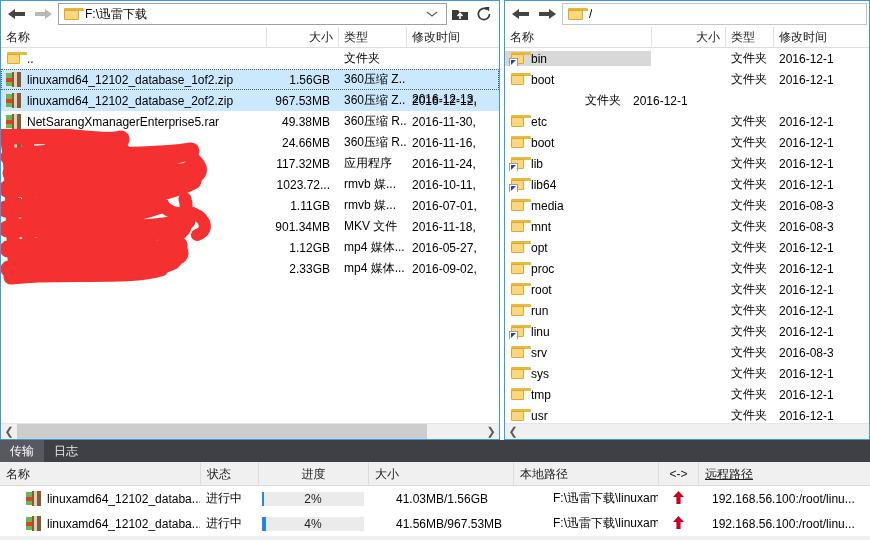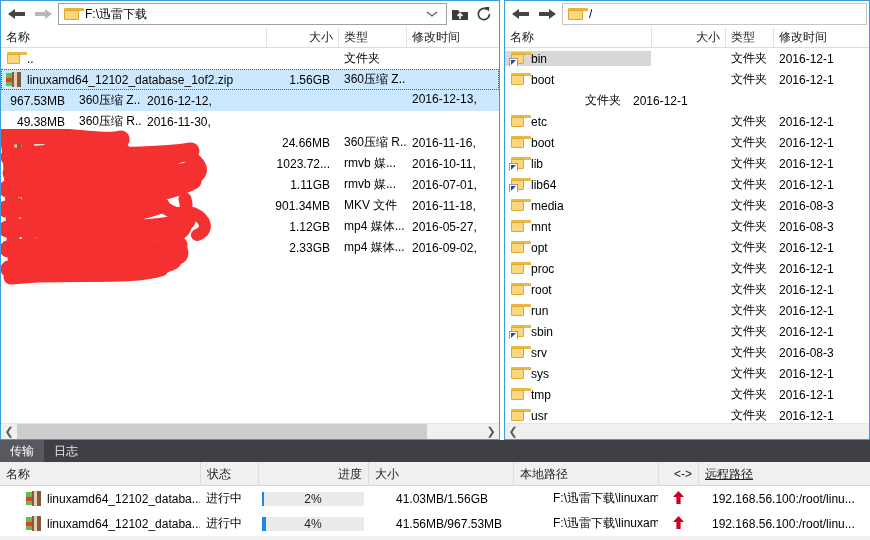--- a/index.html
+++ b/index.html
@@ -126,21 +126,21 @@
     font-size:12px; color:#e8e8e8;
   }
   .tab.active { background:#585860; color:#ffffff; }
 
   .thead {
     height:24px; background:#f0f0f0; border-bottom:1px solid #d6d6d6;
     display:flex; align-items:center;
   }
   .thead .cell { height:24px; line-height:24px; font-size:12px; color:#222; padding:0 6px; white-space:nowrap; overflow:hidden;}
   .thead .cell + .cell { border-left:1px solid #dcdcdc; }
-  .thead .cell.ctr { text-align:right; }
+  .thead .cell.ctr { text-align:center; }
 
   .tbody { background:#ffffff; }
   .trow { height:25px; display:flex; align-items:center; font-size:12px; white-space:nowrap; }
   .trow .cell { overflow:hidden; padding:0 6px; display:flex; align-items:center; }
   .trow .cell.ctr { justify-content:center; }
 
   .pbar { position:relative; width:100%; height:14px; background:#ebebeb; display:flex; align-items:center; justify-content:center; }
   .pbar .fill { position:absolute; left:0; top:0; bottom:0; background:#1e88e5; }
   .pbar .ptxt { position:relative; font-size:12px; color:#222; }
 
@@ -229,42 +229,74 @@
               <span class="r"></span>
               <span class="r2"></span>
             </span>
             <span>linuxamd64_12102_database_1of2.zip</span>
           </div>
           <div class="c-size" style="width: 72px;">1.56GB</div>
           <div class="c-type" style="width: 68px;">360压缩 Z...</div>
           <div class="c-date" style="width: 93px; margin-top: 39px;">2016-12-13,</div>
         </div>
         <div class="frow sel-active">
+          <div class="c-name" style="width: 265px;">
+            <span class="ficon ic-zip">
+              <span class="l"></span>
+              <span class="l2"></span>
+              <span class="r"></span>
+              <span class="r2"></span>
+            </span>
+            <span>linuxamd64_12102_database_2of2.zip</span>
+          </div>
           <div class="c-size" style="width: 72px;">967.53MB</div>
           <div class="c-type" style="width: 68px;">360压缩 Z...</div>
           <div class="c-date" style="width: 93px;">2016-12-12,</div>
         </div>
         <div class="frow">
+          <div class="c-name" style="width: 265px;">
+            <span class="ficon ic-zip">
+              <span class="l"></span>
+              <span class="l2"></span>
+              <span class="r"></span>
+              <span class="r2"></span>
+            </span>
+            <span>NetSarangXmanagerEnterprise5.rar</span>
+          </div>
           <div class="c-size" style="width: 72px;">49.38MB</div>
           <div class="c-type" style="width: 68px;">360压缩 R...</div>
           <div class="c-date" style="width: 93px;">2016-11-30,</div>
         </div>
         <div class="frow">
           <div class="c-name" style="width: 265px;">
             <span class="ficon ic-zip">
               <span class="l"></span>
               <span class="l2"></span>
               <span class="r"></span>
               <span class="r2"></span>
             </span>
             <span></span>
           </div>
           <div class="c-size" style="width: 72px;">24.66MB</div>
           <div class="c-type" style="width: 68px;">360压缩 R...</div>
           <div class="c-date" style="width: 93px;">2016-11-16,</div>
+        </div>
+        <div class="frow">
+          <div class="c-name" style="width: 265px;">
+            <span class="ficon ic-zip">
+              <span class="l"></span>
+              <span class="l2"></span>
+              <span class="r"></span>
+              <span class="r2"></span>
+            </span>
+            <span></span>
+          </div>
+          <div class="c-size" style="width: 72px;">117.32MB</div>
+          <div class="c-type" style="width: 68px;">应用程序</div>
+          <div class="c-date" style="width: 93px;">2016-11-24,</div>
         </div>
         <div class="frow">
           <div class="c-name" style="width: 265px;">
             <span class="ficon ic-zip">
               <span class="l"></span>
               <span class="l2"></span>
               <span class="r"></span>
               <span class="r2"></span>
             </span>
             <span></span>
@@ -542,21 +574,21 @@
           <div class="c-type" style="width: 48px;">文件夹</div>
           <div class="c-date" style="width: 96px;">2016-12-1</div>
         </div>
         <div class="frow">
           <div class="c-name" style="width: 146px;">
             <span class="ficon ic-folder">
               <span class="tab"></span>
               <span class="body"></span>
               <span class="shortcut"></span>
             </span>
-            <span>sbin</span>
+            <span>linu</span>
           </div>
           <div class="c-size" style="width: 74px;"></div>
           <div class="c-type" style="width: 48px;">文件夹</div>
           <div class="c-date" style="width: 96px;">2016-12-1</div>
         </div>
         <div class="frow">
           <div class="c-name" style="width: 146px;">
             <span class="ficon ic-folder">
               <span class="tab"></span>
               <span class="body"></span>

